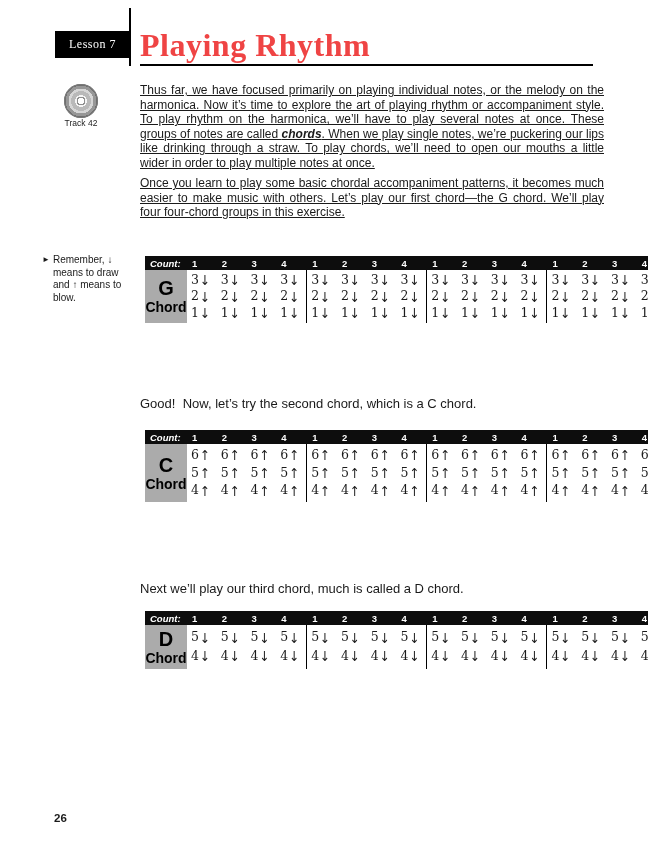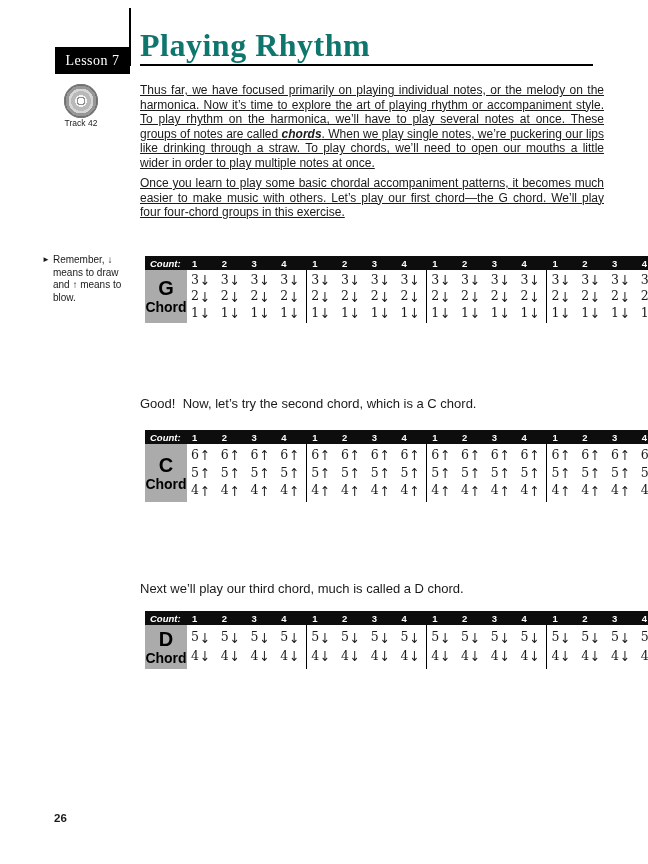--- a/index.html
+++ b/index.html
@@ -6,27 +6,27 @@
   html,body { background:#ffffff; }
   .page {
     position:relative; width:648px; height:864px; background:#ffffff;
     font-family:"Liberation Sans", sans-serif; color:#1a1a1a; overflow:hidden;
   }
 
   
   .lesson-box {
     position:absolute; left:55px; top:31px; width:75px; height:27px;
     background:#000; color:#fff; display:flex; align-items:center; justify-content:center;
-    font-family:"Liberation Serif", serif; font-size:14px; letter-spacing:0.5px;margin-top:16px;
+    font-family:"Liberation Serif", serif; font-size:12px; letter-spacing:0.5px;
   }
   .vrule { position:absolute; left:129px; top:8px; width:2px; height:58px; background:#000; }
   .title {
     position:absolute; left:140px; top:29px;
     font-family:"Liberation Serif", serif; font-weight:bold; font-size:32px; line-height:1;
-    letter-spacing:0.5px; color:#0f766e;
+    letter-spacing:0.5px; color:#ef4444;
   }
   .title-rule { position:absolute; left:140px; top:64px; width:453px; height:2px; background:#000; }
 
   
   .cd {
     position:absolute; left:64px; top:84px; width:34px; height:34px; border-radius:50%;
     background: radial-gradient(circle,
       #ffffff 0 3px, #8f8f8f 3px 4.5px, #f4f4f4 4.5px 6px,
       #b9b9b9 6px 10px, #d6d6d6 10px 12.5px, #979797 12.5px 15.5px, #6e6e6e 15.5px 17px);
     box-shadow: 0 0 0 1px #7a7a7a inset;

